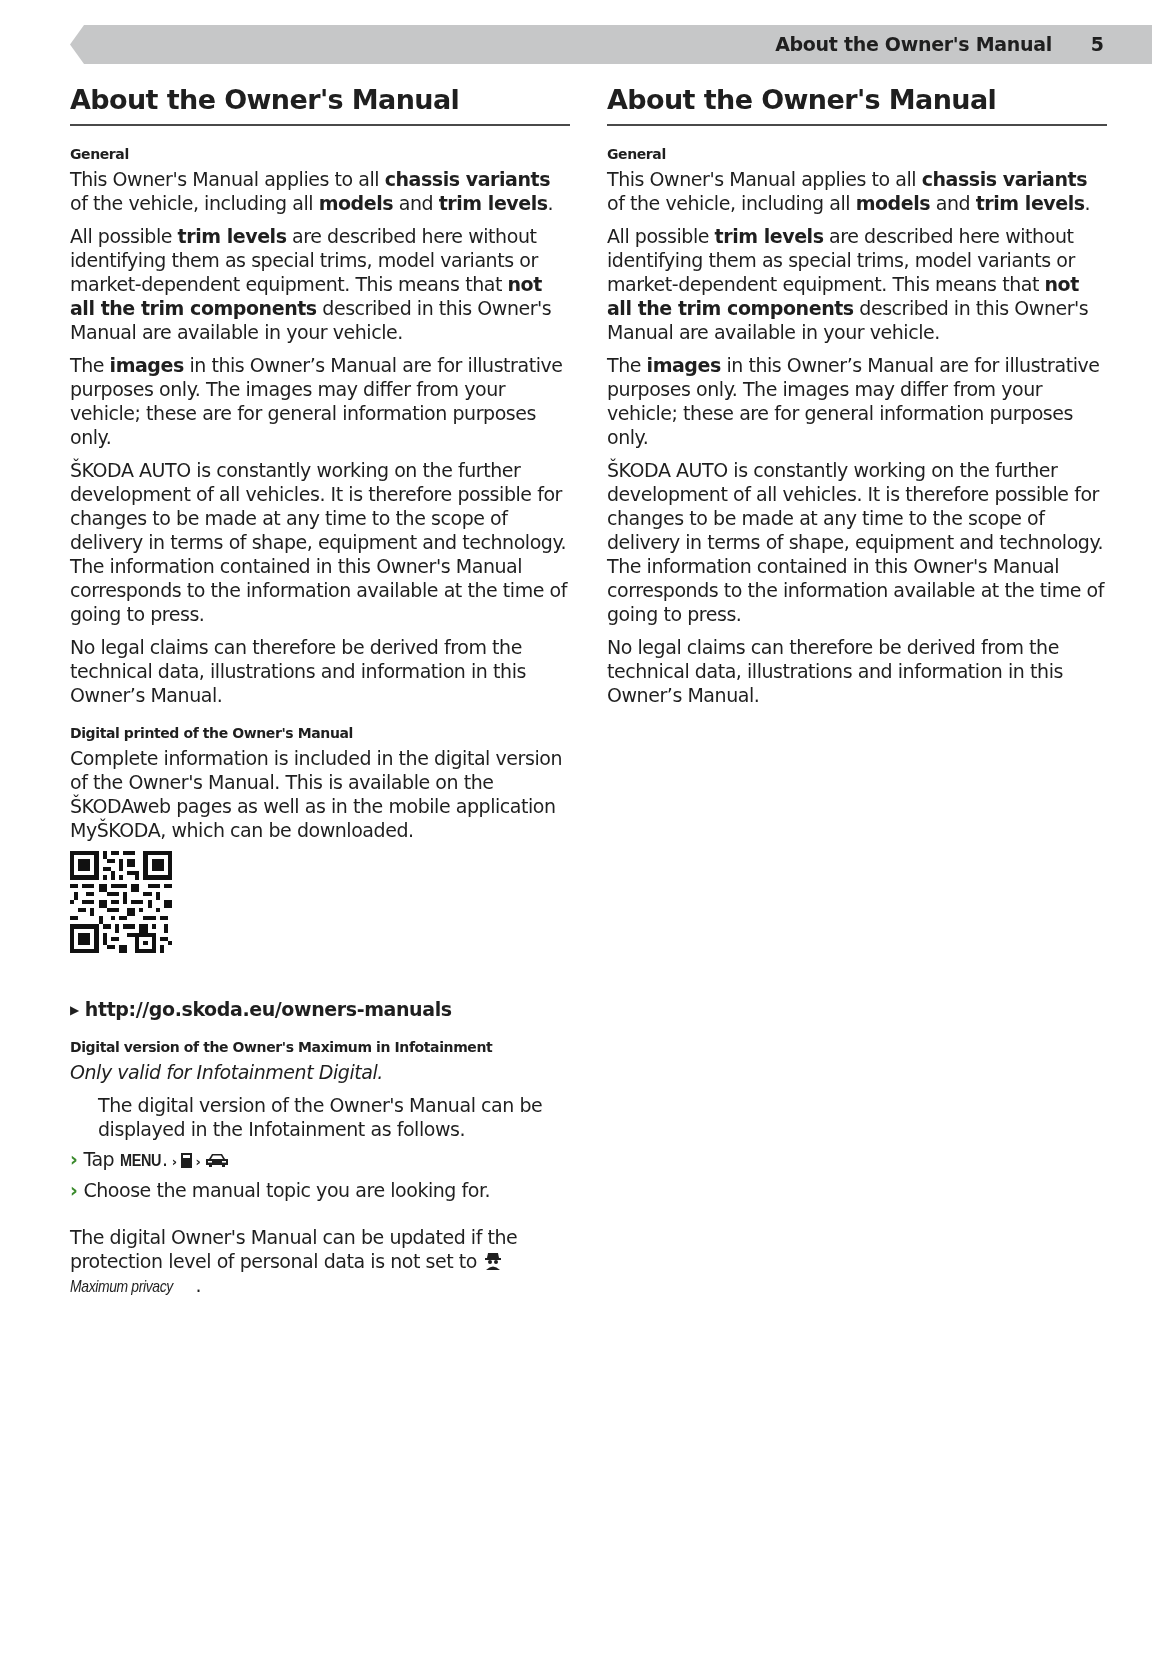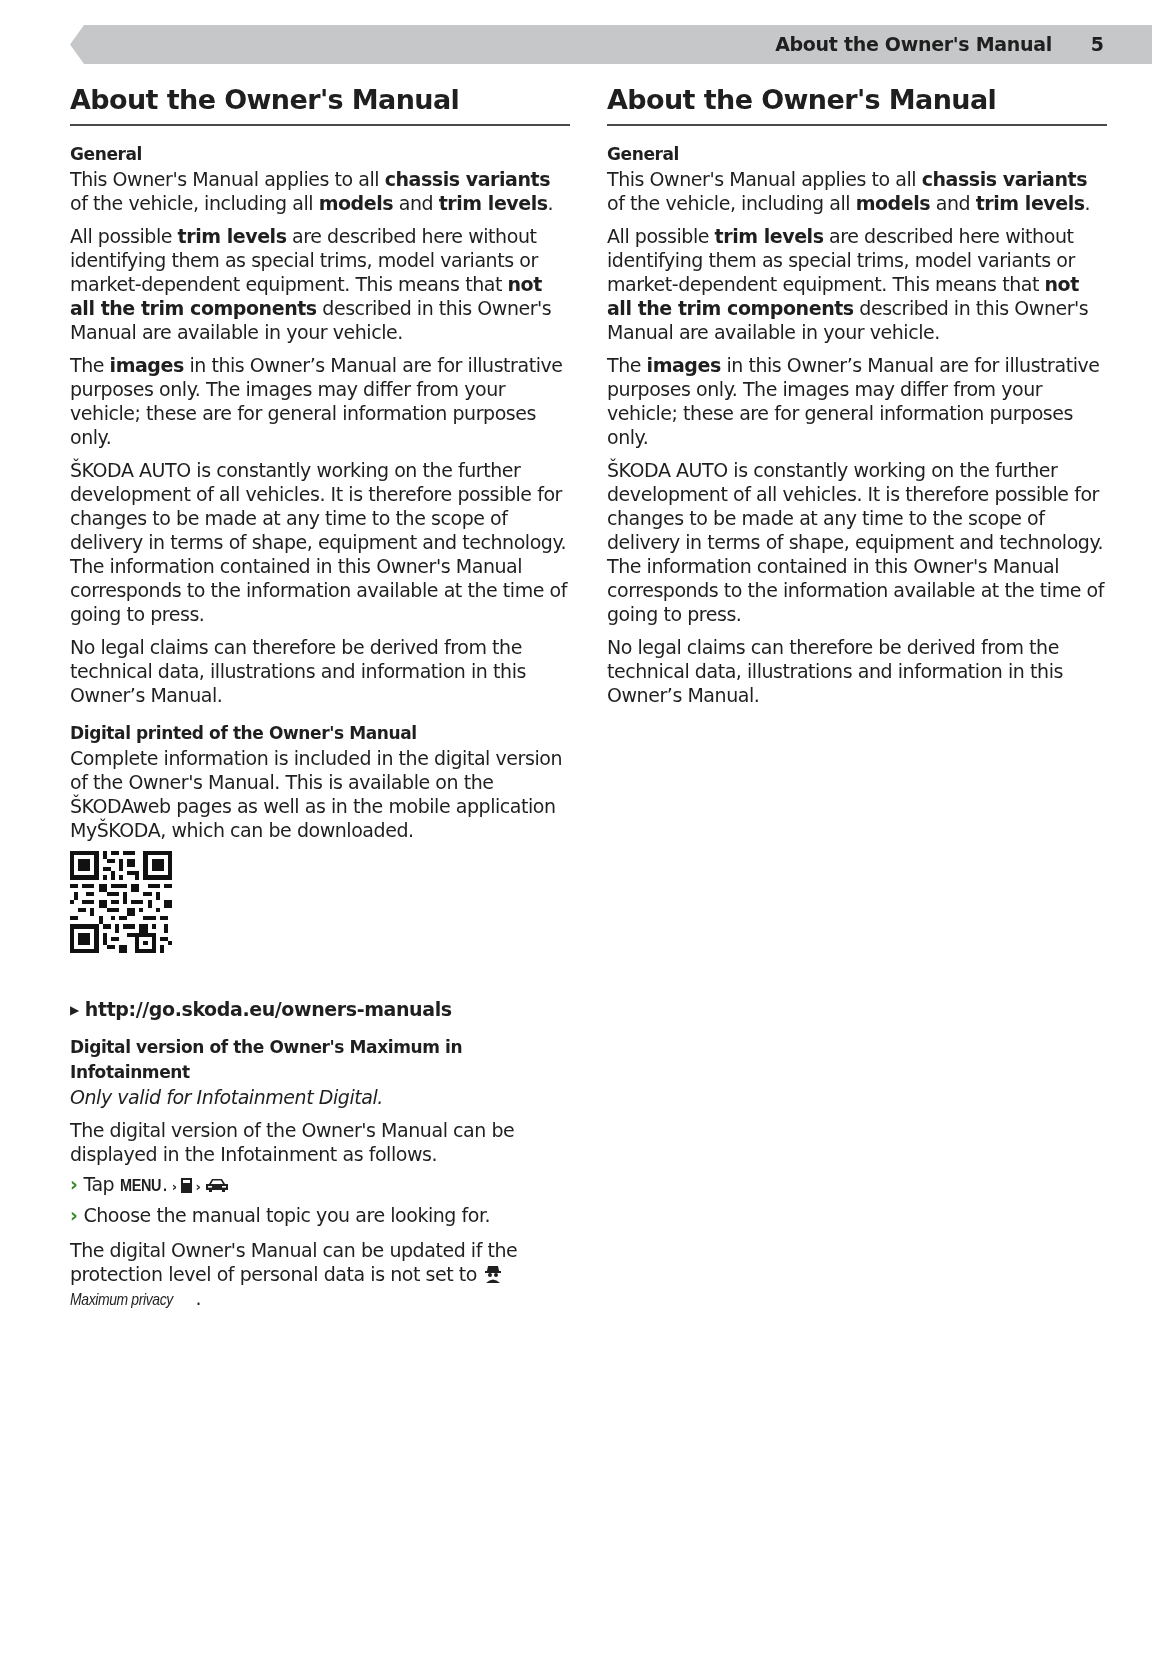--- a/index.html
+++ b/index.html
@@ -22,21 +22,21 @@
 
   .column { position: absolute; top: 82px; width: 500px; }
   .col-left { left: 70px; }
   .col-right { left: 607px; }
 
   .section-title {
     font-size: 27px; font-weight: bold; letter-spacing: -0.6px;
     padding-bottom: 6px; border-bottom: 2px solid #4a4a4a; margin-bottom: 16px;
     line-height: 36px;
   }
-  .sub-heading { font-size: 17px; font-weight: bold; line-height: 25px; letter-spacing: -0.4px; }
+  .sub-heading { font-size: 14px; font-weight: bold; line-height: 25px; letter-spacing: -0.4px; }
   .para { font-size: 19px; line-height: 24px; margin-bottom: 9px; letter-spacing: -0.45px; }
   .para b { font-weight: bold; }
   .italic { font-style: italic; }
 
   .qr { width: 102px; height: 102px; margin-top: 4px; margin-bottom: 44px; display: block; }
 
   .link-row { font-size: 19px; font-weight: bold; line-height: 25px; margin-bottom: 12px; letter-spacing: -0.4px; }
   .link-row .tri { font-size: 12px; margin-right: 6px; vertical-align: 2px; }
 
   .step { font-size: 19px; line-height: 29px; letter-spacing: -0.45px; }
@@ -150,34 +150,34 @@
         <rect x="24" y="22" width="1" height="1"></rect>
     </g>
   </svg>
 
   <div class="link-row">
     <span class="tri">▶</span><span>http://go.skoda.eu/owners-manuals</span>
   </div>
 
   <div class="sub-heading">Digital version of the Owner's Maximum in Infotainment</div>
   <p class="para italic">Only valid for Infotainment Digital.</p>
-  <p class="para" style="margin-bottom:4px;">The digital version of the Owner's Manual can be displayed in the Infotainment as follows.</p>
+  <p class="para" style="margin-bottom:4px;margin-left:28px;">The digital version of the Owner's Manual can be displayed in the Infotainment as follows.</p>
 
   <div class="step">
     <span class="arrow">›</span><span>Tap </span><span class="menu-key">MENU</span><span>.</span><span class="small-gt">›</span><svg class="inline-icon" width="11" height="15" viewBox="0 0 11 15">
         <rect x="0" y="0" width="11" height="15" fill="#1f1f1f"></rect>
         <rect x="2" y="2" width="7" height="3" fill="#fff"></rect>
       </svg><span class="small-gt">›</span><svg class="inline-icon" width="24" height="16" viewBox="0 0 24 16">
         <path d="M4 7 L7 2 H17 L20 7 H23 V13 H20 V15 H17 V13 H7 V15 H4 V13 H1 V7 Z" fill="#1f1f1f"></path>
         <path d="M6 7 L8 3.5 H16 L18 7 Z" fill="#fff"></path>
         <rect x="3" y="9" width="4" height="1.6" fill="#fff"></rect>
         <rect x="17" y="9" width="4" height="1.6" fill="#fff"></rect>
       </svg>
   </div>
-  <div class="step" style="margin-bottom:8px;">
+  <div class="step" style="margin-bottom:20px;">
     <span class="arrow">›</span><span>Choose the manual topic you are looking for.</span>
   </div>
 
   <p class="para">
     <span>The digital Owner's Manual can be updated if the protection level of personal data is not set to </span><svg class="inline-icon" width="20" height="20" viewBox="0 0 20 20">
         <path d="M5 3 H15 L16 8 H4 Z" fill="#1f1f1f"></path>
         <rect x="2" y="8" width="16" height="2" fill="#1f1f1f"></rect>
         <circle cx="7" cy="12" r="2" fill="#1f1f1f"></circle>
         <circle cx="13" cy="12" r="2" fill="#1f1f1f"></circle>
         <path d="M3 20 Q10 13 17 20 Z" fill="#1f1f1f"></path>

